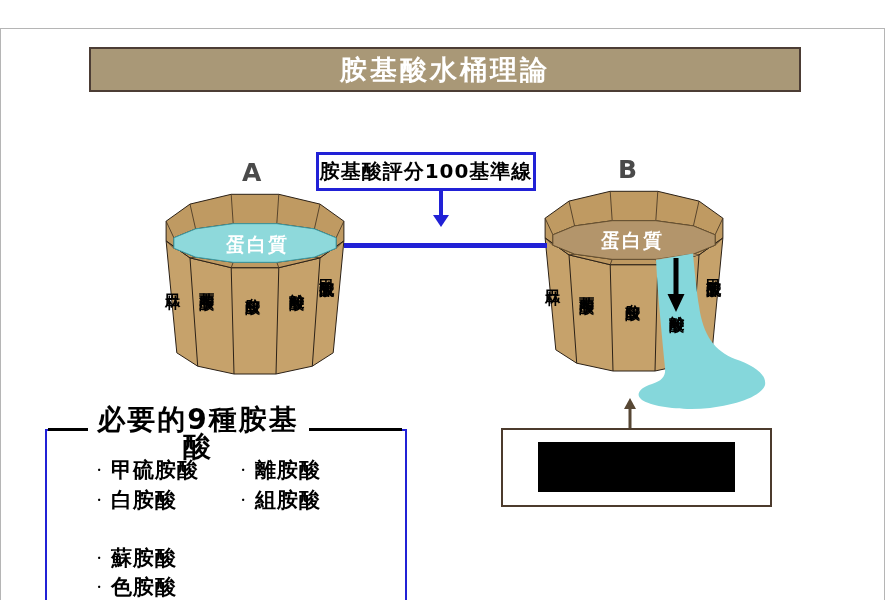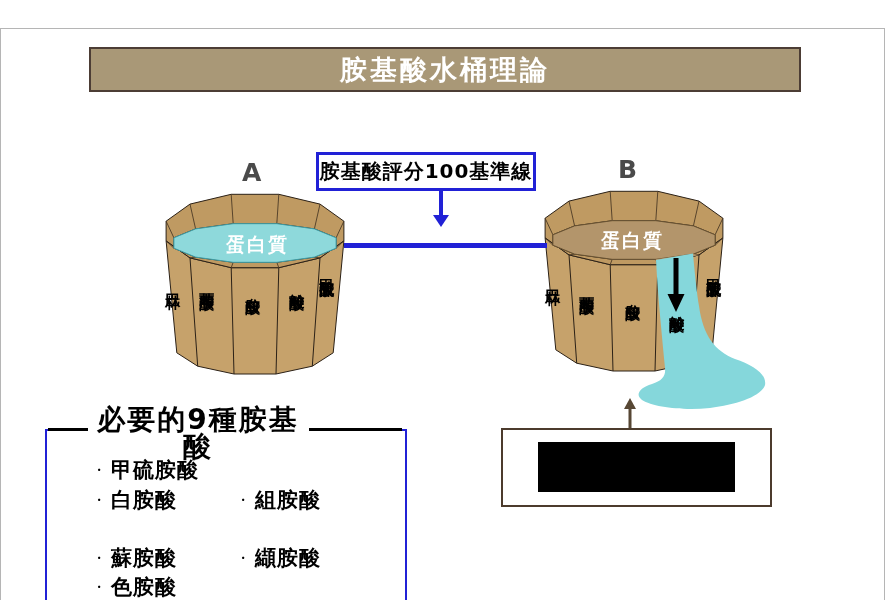--- a/index.html
+++ b/index.html
@@ -176,17 +176,17 @@
   <div class="ess-box">
     <div class="ess-line ess-line-left"></div>
     <div class="ess-line ess-line-right"></div>
     <div class="ess-title">必要的9種胺基酸</div>
 
     <div class="ess-item c1 r1"><span class="blt">・</span><span>甲硫胺酸</span></div>
     <div class="ess-item c1 r2"><span class="blt">・</span><span>白胺酸</span></div>
     <div class="ess-item c1 r4"><span class="blt">・</span><span>蘇胺酸</span></div>
     <div class="ess-item c1 r5"><span class="blt">・</span><span>色胺酸</span></div>
 
+    <div class="ess-item c2 r1"><span class="blt">・</span><span>離胺酸</span></div>
     <div class="ess-item c2 r2"><span class="blt">・</span><span>組胺酸</span></div>
-    <div class="ess-item c2 r4"><span class="blt">・</span><span>纈胺酸</span></div>
   </div>
 
 </div>
 
 </body></html>

